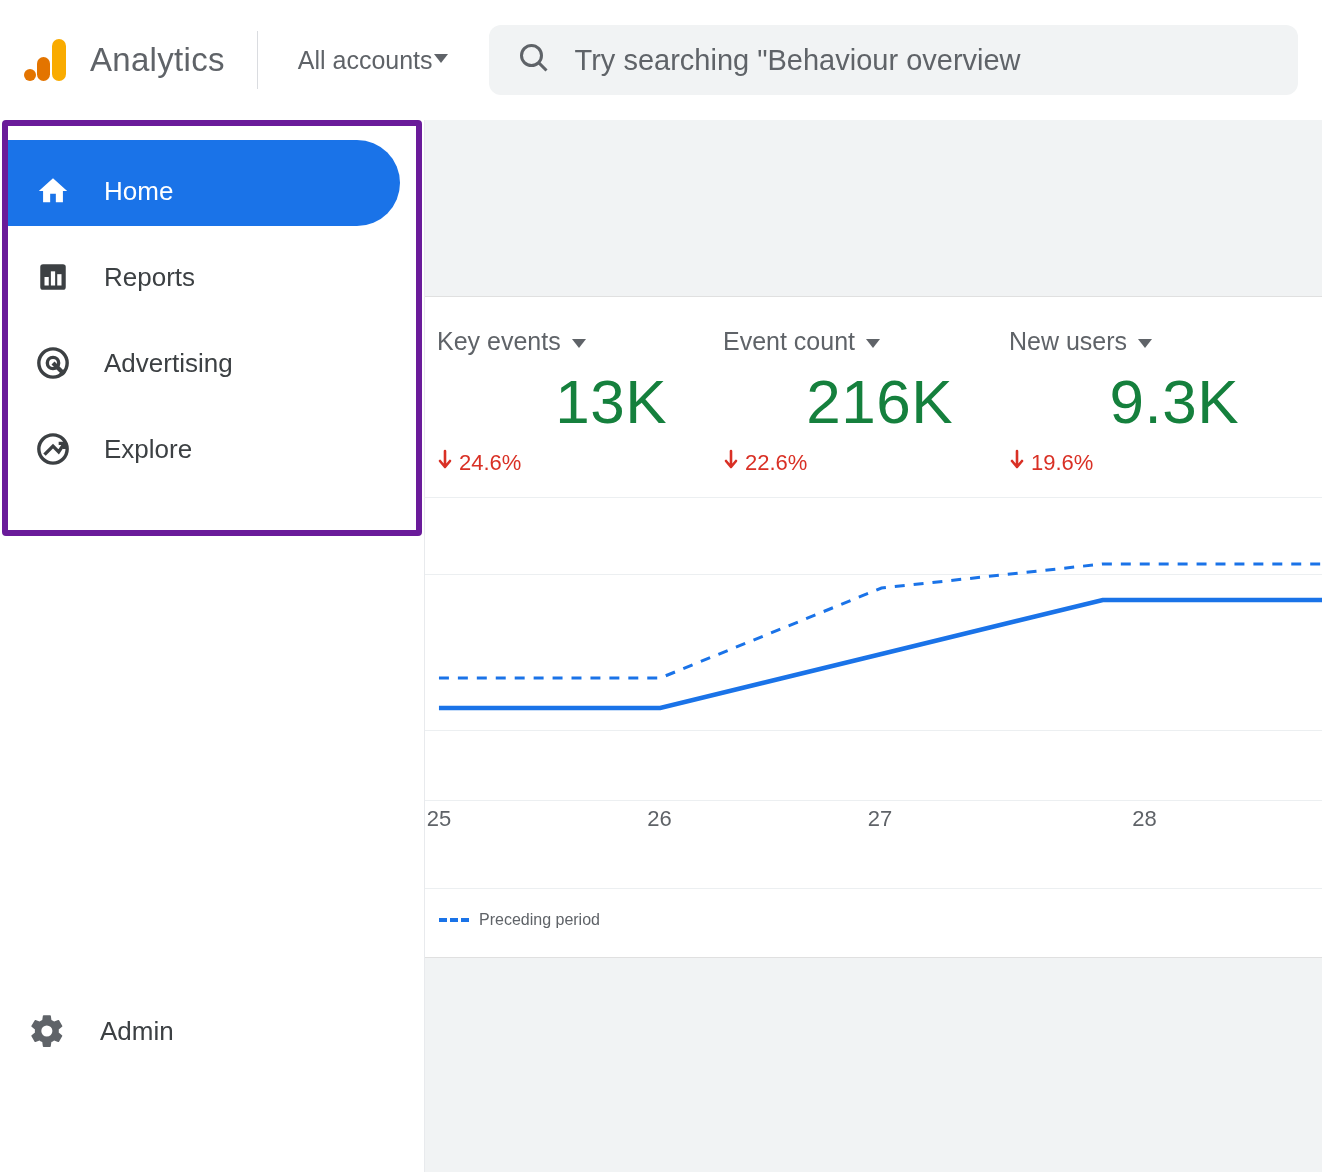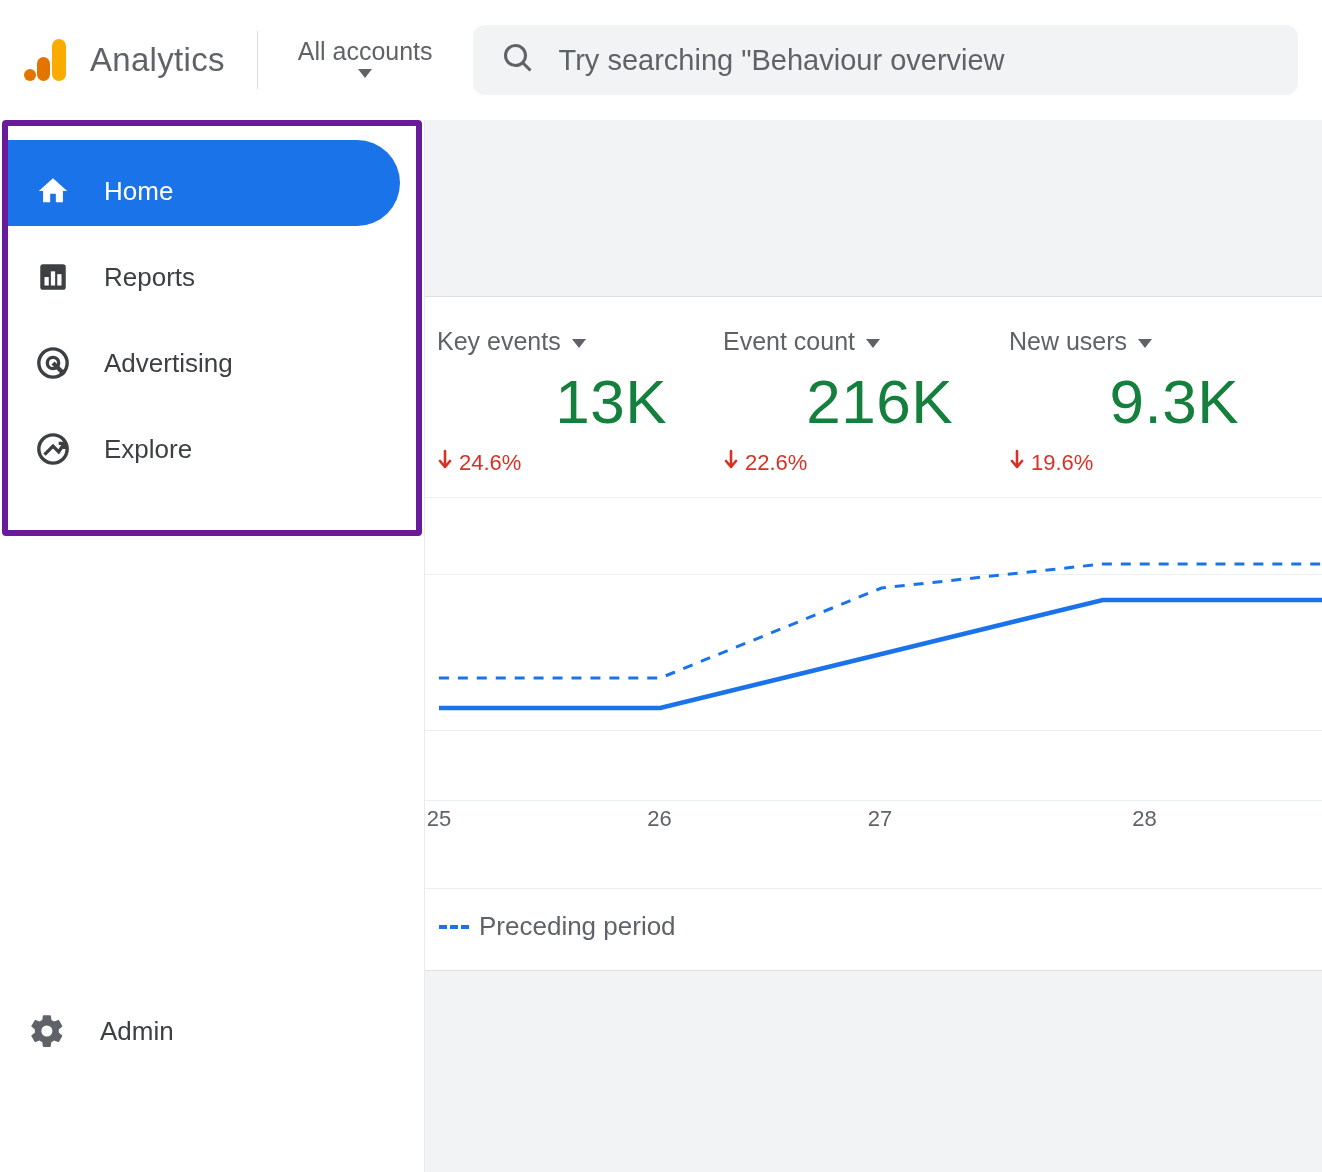--- a/index.html
+++ b/index.html
@@ -13,21 +13,21 @@
     padding: 0 24px;
     gap: 26px;
   }
   .brand { display: flex; align-items: center; gap: 20px; }
   .brand-logo svg { width: 46px; height: 46px; display: block; }
   .brand-name { font-size: 33px; color: #5f6368; letter-spacing: .3px; }
 
   .vdiv { width: 1px; height: 58px; background: #dadce0; margin-left: 6px; }
 
   .account-picker {
-    display: flex; flex-direction: column; align-items: center; justify-content: flex-start;
+    display: flex; flex-direction: row; align-items: center; justify-content: flex-start;
     gap: 0; padding: 0 14px; cursor: pointer; color:#5f6368;
   }
   .account-picker .label { font-size: 25px; }
   .account-picker svg { width: 16px; height: 12px; }
 
   .search-wrap { flex: 1; display: flex; align-items: center; }
   .search {
     flex: 1;
     height: 70px;
     background: #f1f3f4;
@@ -118,21 +118,21 @@
   .metric-delta { display:flex; align-items:center; gap:6px; font-size:22px; color:#d93025; margin-top:12px; }
   .metric-delta svg { width:16px; height:22px; }
 
   .chart-area { position: relative; height: 390px; }
   .hgrid { position:absolute; left:0; right:0; height:1px; background:#eceff1; }
   .chart-svg { position:absolute; inset:0; width:100%; height:100%; }
 
   .xaxis { position:absolute; left:0; right:3px; top:308px; height:30px; display:flex; color:#5f6368; font-size:22px; }
   .xaxis span { position:absolute; transform:translateX(-50%); }
 
-  .legend { padding: 22px 0 28px 14px; font-size:26px; color:#5f6368; border-top:1px solid #eceff1; background:#fff;}
+  .legend { padding: 22px 0 28px 14px; font-size:16px; color:#5f6368; border-top:1px solid #eceff1; background:#fff;}
   .legend-row { display:flex; align-items:center; gap:10px; }
   .swatch { width:30px; height:0; border-top:4px dashed #1a73e8; }
 
   .bottom-gray { height: 200px; background:#f1f3f4; }
 </style>
 </head>
 <body>
 
 <div class="header">
   <div class="brand">

